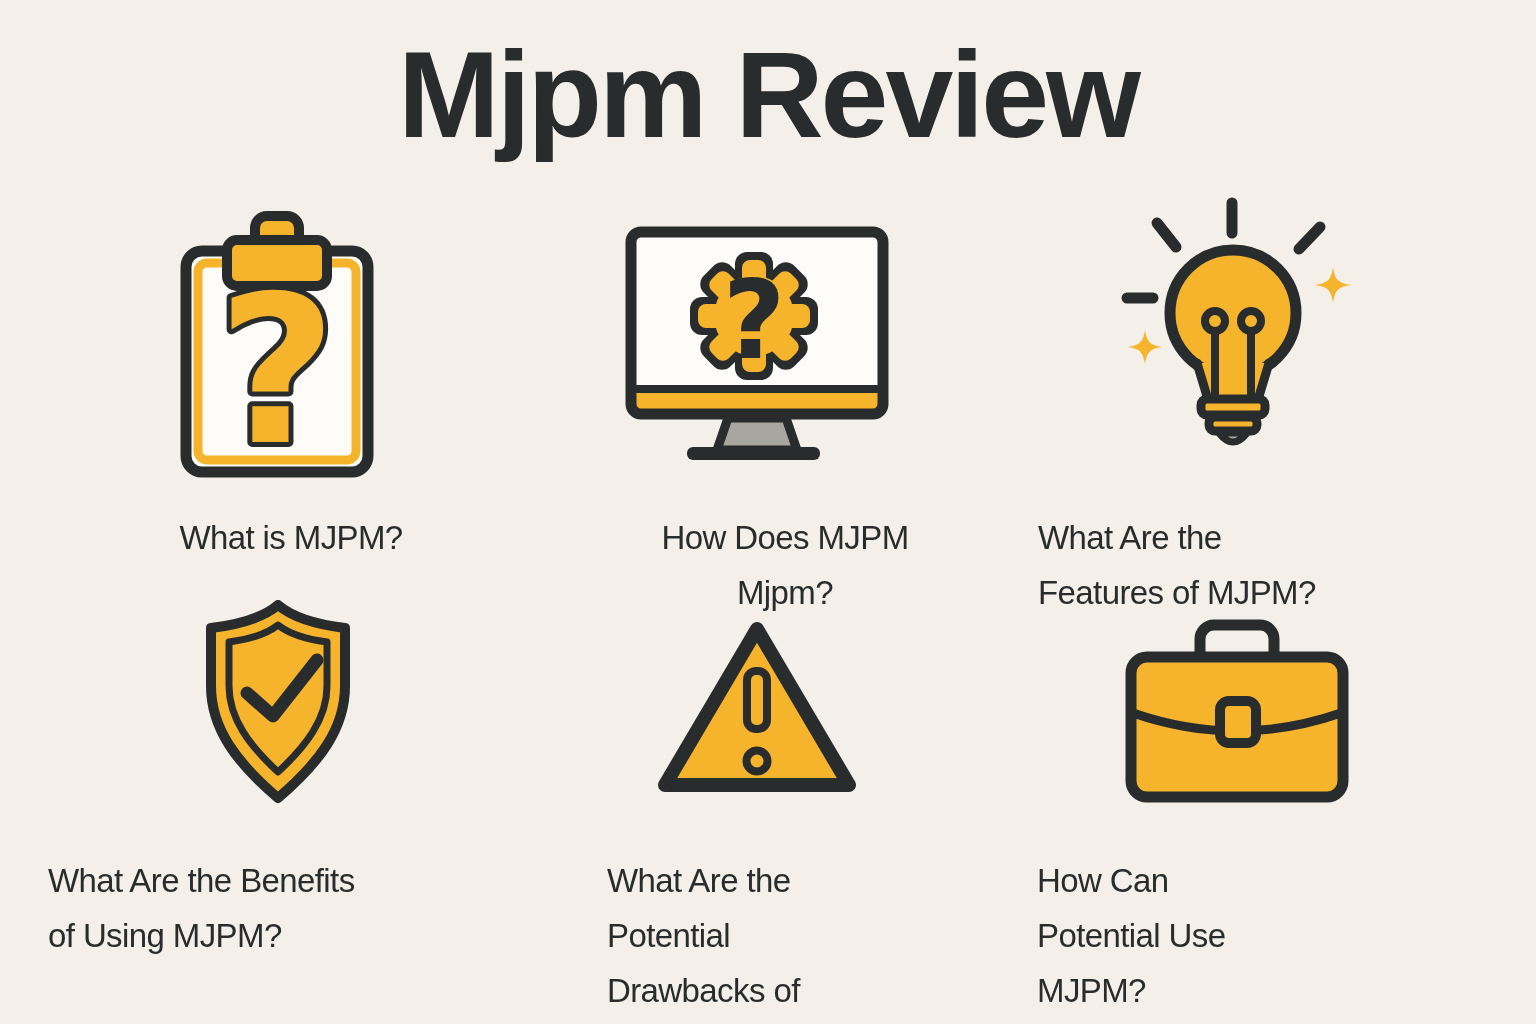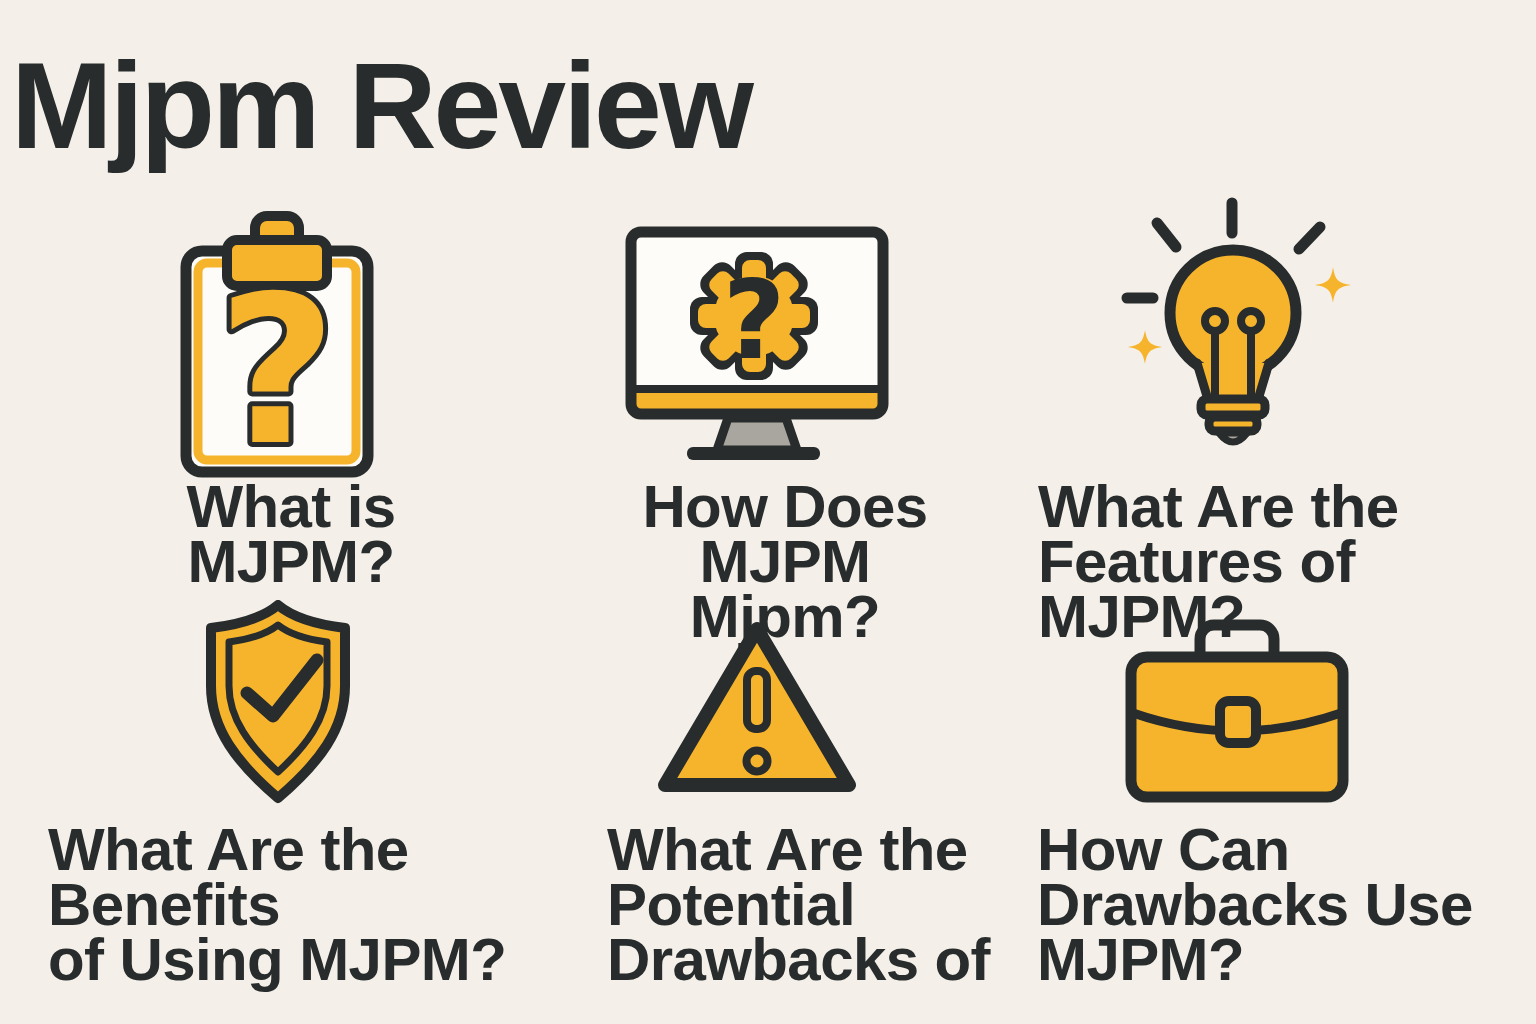--- a/index.html
+++ b/index.html
@@ -2,29 +2,29 @@
 <html style="--background: #F4F0E9; --ink: #282C2C; --accent: #F6B42D; --paper: #FDFCF8; --gray: #A9A69F;"><head>
 <meta charset="utf-8">
 <style>
   html,body{margin:0;padding:0;}
   body{
     width:1536px;height:1024px;position:relative;overflow:hidden;
     background:var(--background,#F4F0E9);
     font-family:"Liberation Sans","DejaVu Sans",sans-serif;
   }
   .title{
-    position:absolute;left:0;right:0;top:22px;margin:11px;
-    font-weight:bold;font-size:122px;line-height:1.2;
+    position:absolute;left:0;right:0;top:22px;margin:0;
+    text-align:center;font-weight:bold;font-size:122px;line-height:1.2;
     letter-spacing:-3px;color:var(--ink,#282C2C);
   }
   .icon{position:absolute;}
   .icon svg{width:100%;height:100%;display:block;}
   .q{
-    position:absolute;font-weight:bold;font-size:60px;line-height:55px;
-    letter-spacing:-0.6px;color:var(--ink,#282C2C);white-space:pre-line;
+    position:absolute;font-weight:normal;font-size:33px;line-height:55px;
+    letter-spacing:-0.6px;color:var(--ink,#282C2C);white-space:pre-line;margin-top:31px;
   }
   .q1{left:80px;  top:479px; width:422px; text-align:center;}
   .q2{left:575px; top:479px; width:420px; text-align:center;}
   .q3{left:1038px;top:479px; width:460px;}
   .q4{left:48px;  top:822px; width:530px;}
   .q5{left:607px; top:822px; width:420px;}
   .q6{left:1037px;top:822px; width:460px;}
   .i1{left:177px; top:210px; width:200px;height:270px;}
   .i2{left:625px; top:226px; width:270px;height:240px;}
   .i3{left:1113px;top:195px; width:240px;height:270px;}
@@ -128,14 +128,14 @@
 
 <div class="icon i6">
   <svg viewBox="0 0 225 195">
     <rect x="75" y="8" width="74" height="42" rx="14" class="f-none s-ink" stroke-width="11"></rect>
     <rect x="6" y="40" width="212" height="140" rx="16" class="f-acc s-ink" stroke-width="11"></rect>
     <path d="M8 96 Q112 132 216 96" class="f-none s-ink" stroke-width="9"></path>
     <rect x="95" y="84" width="36" height="42" rx="9" class="f-acc s-ink" stroke-width="10"></rect>
   </svg>
 </div>
 <div class="q q6">How Can
-Drawbacks Use
+Potential Use
 MJPM?</div>
 
 </body></html>

